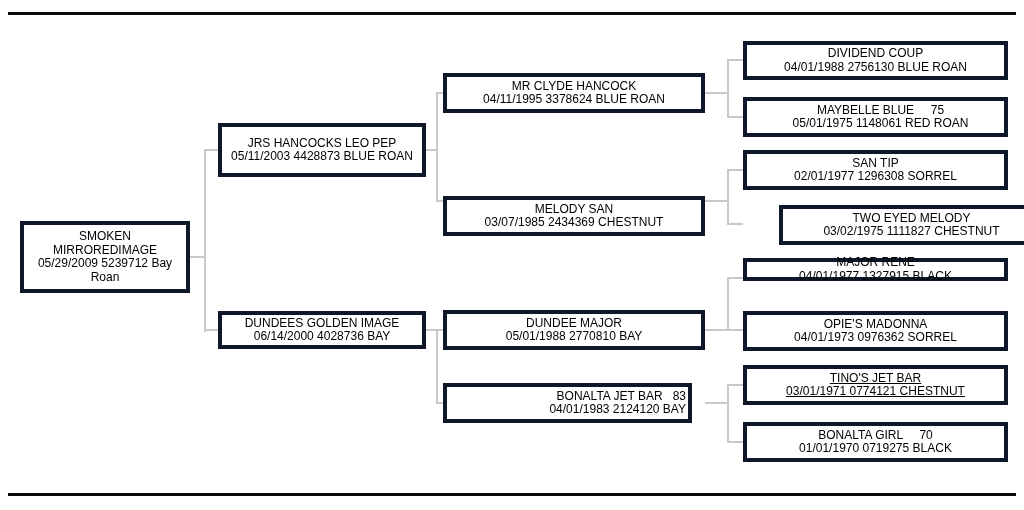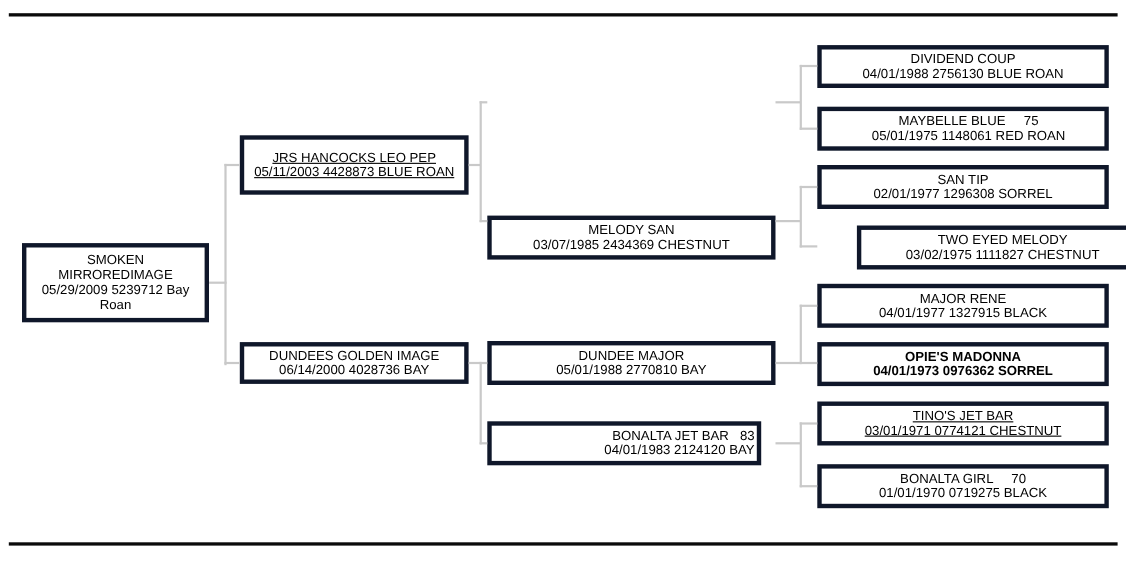--- a/index.html
+++ b/index.html
@@ -51,29 +51,33 @@
 <div class="stage">
 
   <div class="rule" style="top:12px;"></div>
   <div class="rule" style="top:493px;"></div>
 
   <div class="box" style="left:20px; top:221px; width:170px; height:72px;">
     <div class="name">SMOKEN MIRROREDIMAGE</div>
     <div class="details">05/29/2009 5239712 Bay Roan</div>
   </div>
 
-  <div class="box" style="left:218px; top:123px; width:208px; height:54px;text-decoration:underline;">
+  <div class="box" style="left:218px; top:123px; width:208px; height:54px;">
     <div class="name">JRS HANCOCKS LEO PEP</div>
     <div class="details">05/11/2003 4428873 BLUE ROAN</div>
   </div>
   <div class="box" style="left:218px; top:311px; width:208px; height:38px;">
     <div class="name">DUNDEES GOLDEN IMAGE</div>
     <div class="details">06/14/2000 4028736 BAY</div>
   </div>
 
+  <div class="box" style="left:443px; top:73px; width:262px; height:40px;">
+    <div class="name">MR CLYDE HANCOCK</div>
+    <div class="details">04/11/1995 3378624 BLUE ROAN</div>
+  </div>
   <div class="box" style="left:443px; top:181px; width:262px; height:40px;margin-top:15px;">
     <div class="name">MELODY SAN</div>
     <div class="details">03/07/1985 2434369 CHESTNUT</div>
   </div>
   <div class="box" style="left:443px; top:310px; width:262px; height:40px;">
     <div class="name">DUNDEE MAJOR</div>
     <div class="details">05/01/1988 2770810 BAY</div>
   </div>
   <div class="box" style="left:443px; top:383px; width:249px; height:40px;text-align:right;">
     <div class="name">BONALTA JET BAR   83</div>
@@ -89,25 +93,25 @@
     <div class="details">05/01/1975 1148061 RED ROAN</div>
   </div>
   <div class="box" style="left:743px; top:150px; width:265px; height:40px;">
     <div class="name">SAN TIP</div>
     <div class="details">02/01/1977 1296308 SORREL</div>
   </div>
   <div class="box" style="left:779px; top:205px; width:265px; height:40px;">
     <div class="name">TWO EYED MELODY</div>
     <div class="details">03/02/1975 1111827 CHESTNUT</div>
   </div>
-  <div class="box" style="left:743px; top:258px; width:265px; height:40px;">
+  <div class="box" style="left:743px; top:258px; width:265px; height:23px;">
     <div class="name">MAJOR RENE</div>
     <div class="details">04/01/1977 1327915 BLACK</div>
   </div>
-  <div class="box" style="left:743px; top:311px; width:265px; height:40px;font-weight:bold;">
+  <div class="box" style="left:743px; top:311px; width:265px; height:40px;">
     <div class="name">OPIE'S MADONNA</div>
     <div class="details">04/01/1973 0976362 SORREL</div>
   </div>
   <div class="box" style="left:743px; top:365px; width:265px; height:40px;text-decoration:underline;">
     <div class="name">TINO'S JET BAR</div>
     <div class="details">03/01/1971 0774121 CHESTNUT</div>
   </div>
   <div class="box" style="left:743px; top:422px; width:265px; height:40px;">
     <div class="name">BONALTA GIRL     70</div>
     <div class="details">01/01/1970 0719275 BLACK</div>

